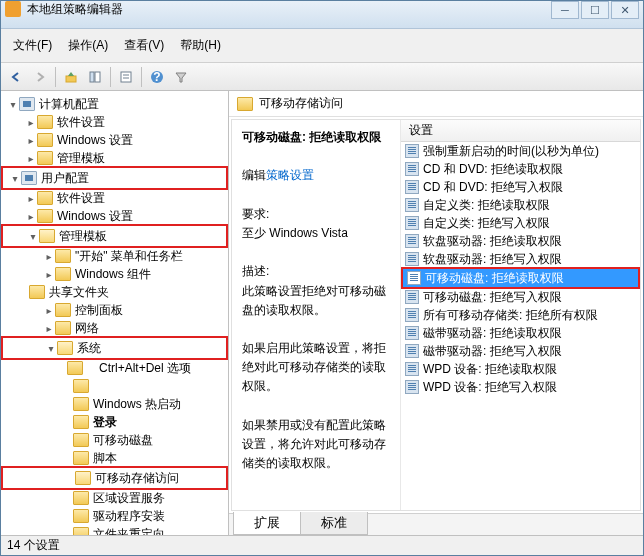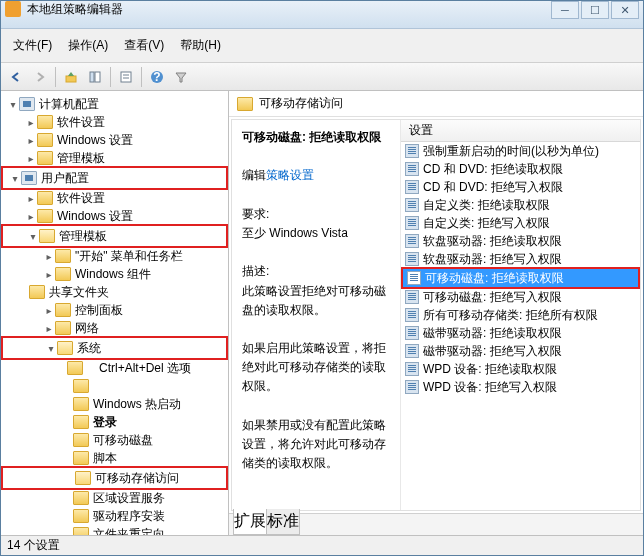--- a/index.html
+++ b/index.html
@@ -32,21 +32,21 @@
 .desc-col a{color:#0066cc;cursor:pointer}
 .list-col{flex:1;border-left:1px solid #e8e8e8;overflow:auto}
 .col-head{height:22px;border-bottom:1px solid #d8d8d8;display:flex;align-items:center;padding:0 8px;background:linear-gradient(#fcfcfc,#f0f0f0);font-weight:normal}
 .li-row{display:flex;align-items:center;height:18px;padding:0 4px;cursor:pointer}
 .li-row.sel{background:#3399ff;color:#fff}
 .li-row.sel .picon{background:#fff}
 .picon{width:14px;height:14px;background:#d8e4f0;border:1px solid #90a8c0;margin-right:4px;flex-shrink:0;position:relative}
 .picon::before{content:"";position:absolute;left:2px;top:2px;width:8px;height:1px;background:#5080b0;box-shadow:0 2px 0 #5080b0,0 4px 0 #5080b0,0 6px 0 #5080b0}
 .hl2{border:2px solid #e02020;margin:-1px 0}
 .tabs{height:22px;display:flex;align-items:flex-end;padding:0 4px;border-top:1px solid #d0d0d0;background:#f4f4f4}
-.tab{padding:2px 0;border:1px solid #c0c0c0;border-top:none;background:#fff;margin-right:-1px;cursor:pointer;font-size:16px}
+.tab{padding:2px 20px;border:1px solid #c0c0c0;border-top:none;background:#fff;margin-right:-1px;cursor:pointer;font-size:13px}
 .tab.inactive{background:#ececec}
 .status{height:20px;border-top:1px solid #c0c0c0;padding:0 6px;display:flex;align-items:center;background:#f0f0f0}
 svg{display:block}
 </style>
 </head>
 <body>
 
 <div class="window">
   <div class="titlebar">
     <div class="t-icon"></div>

